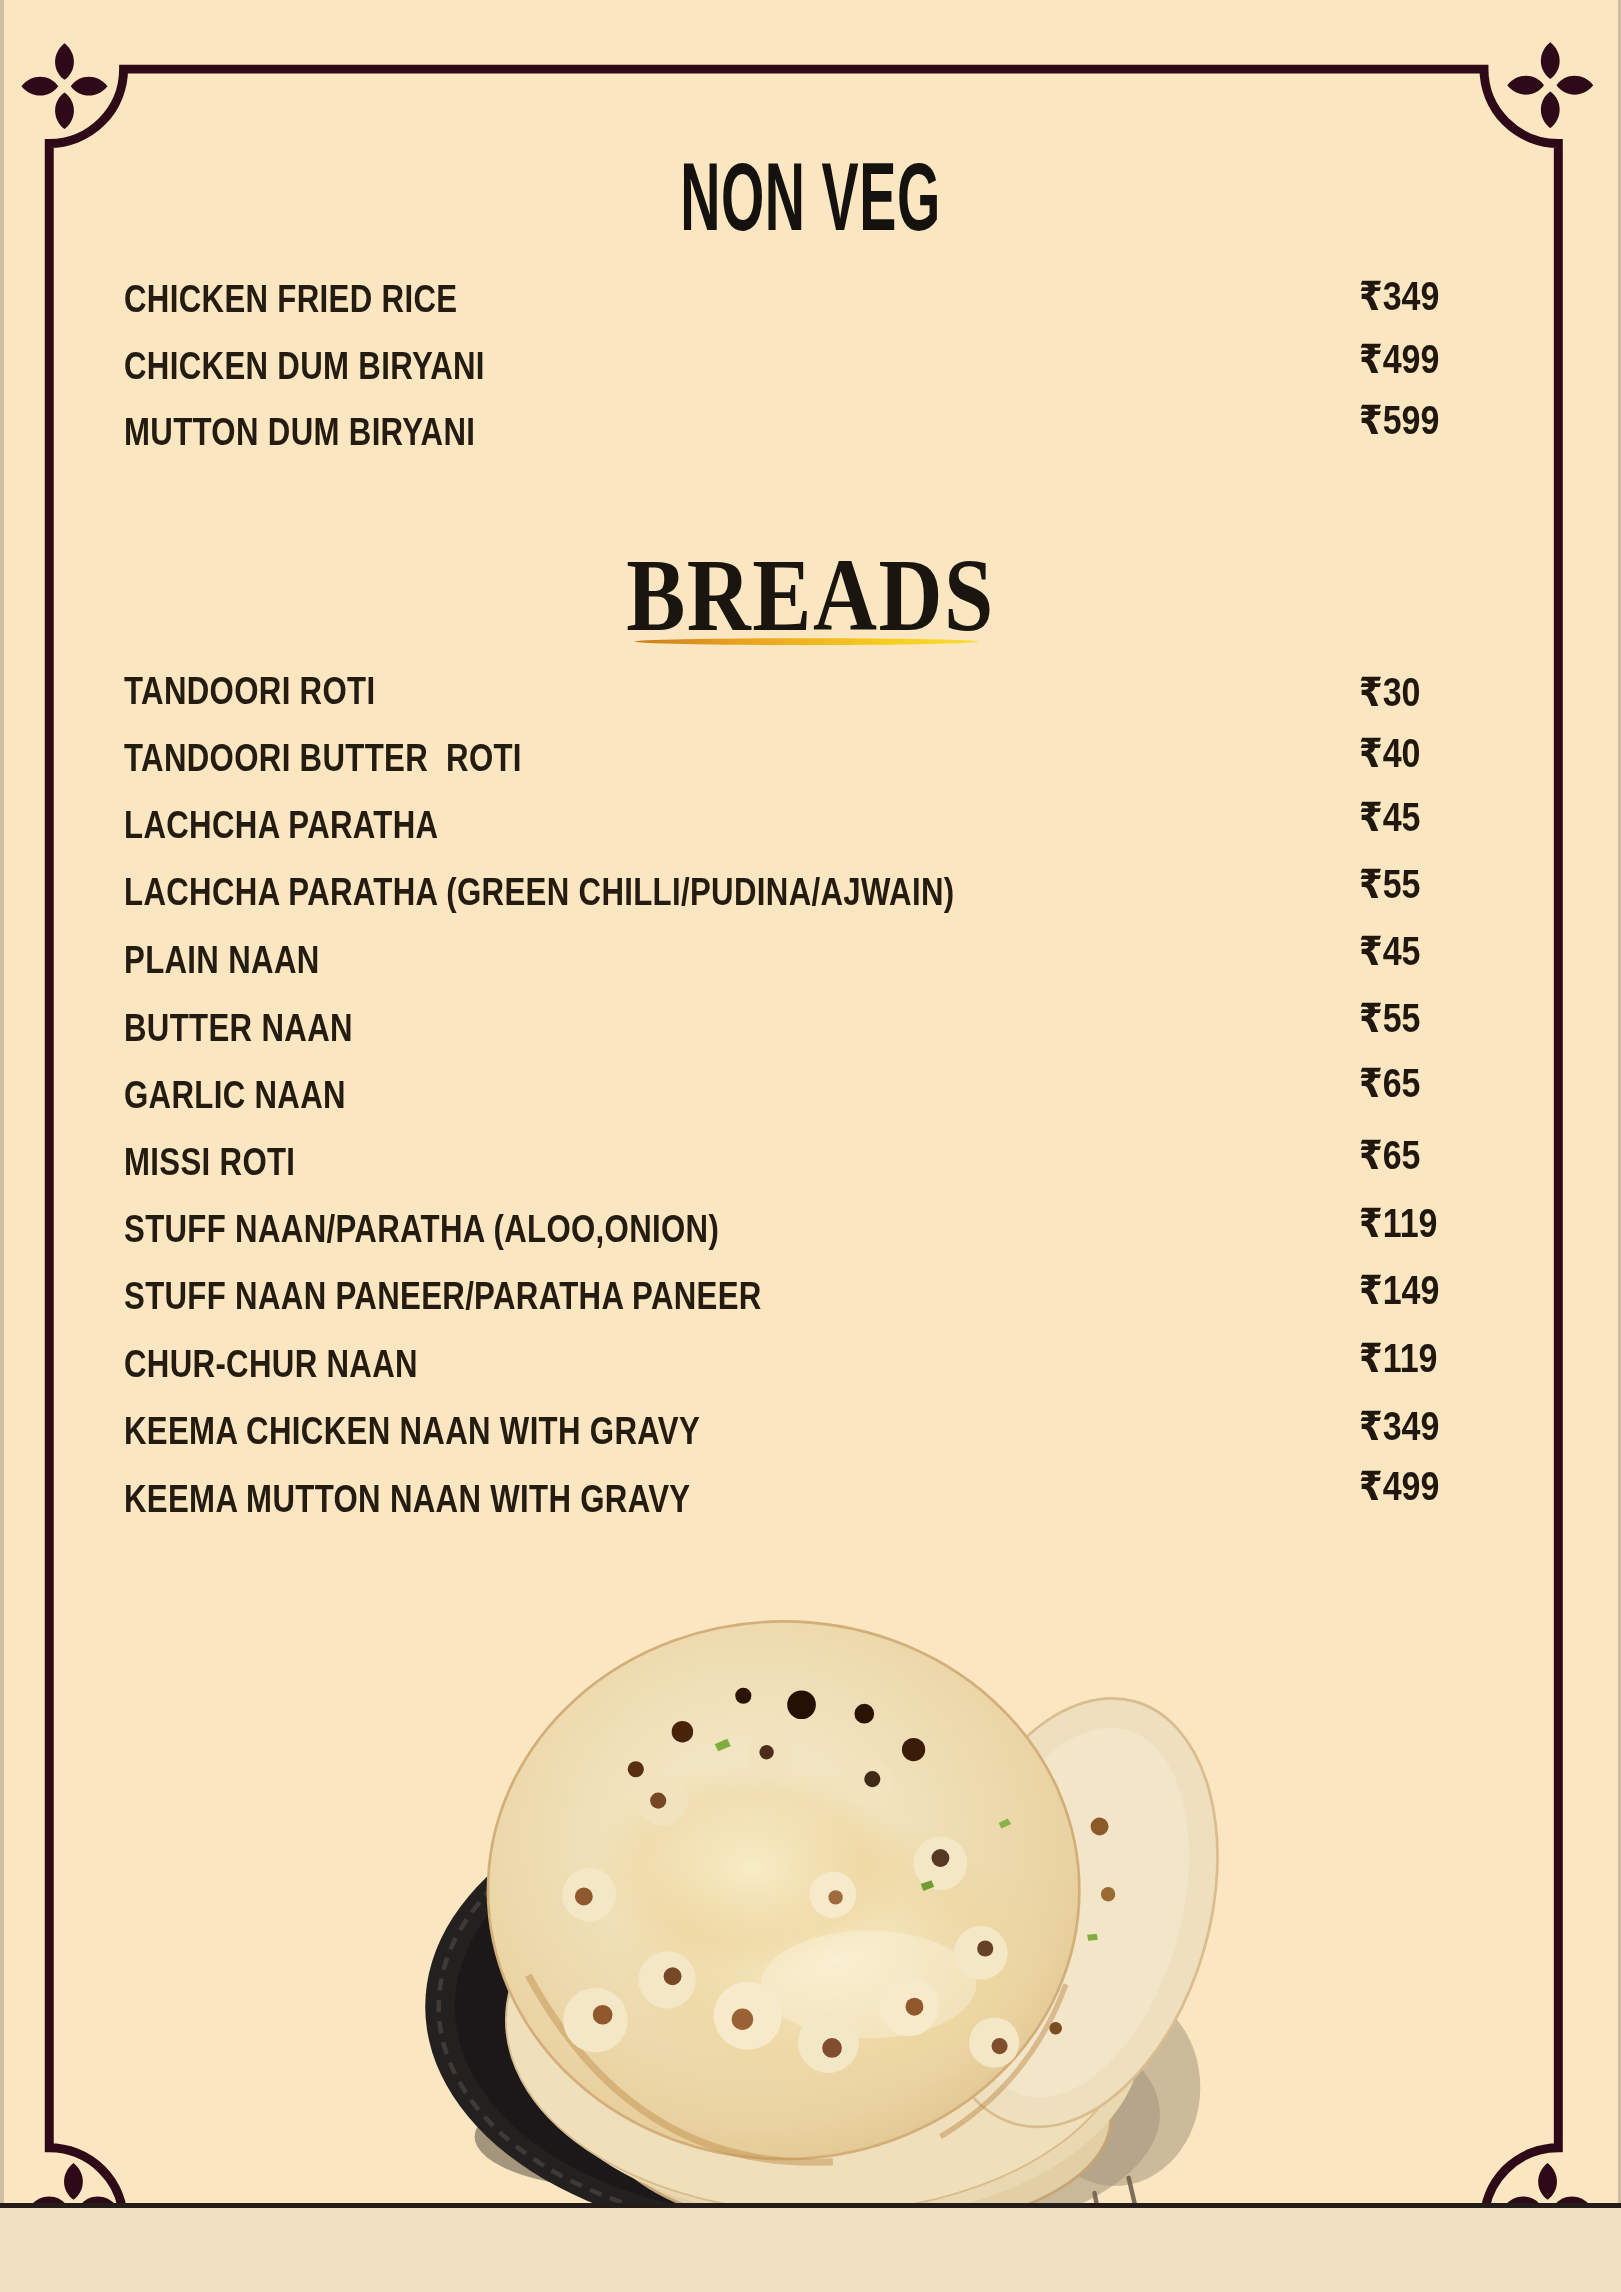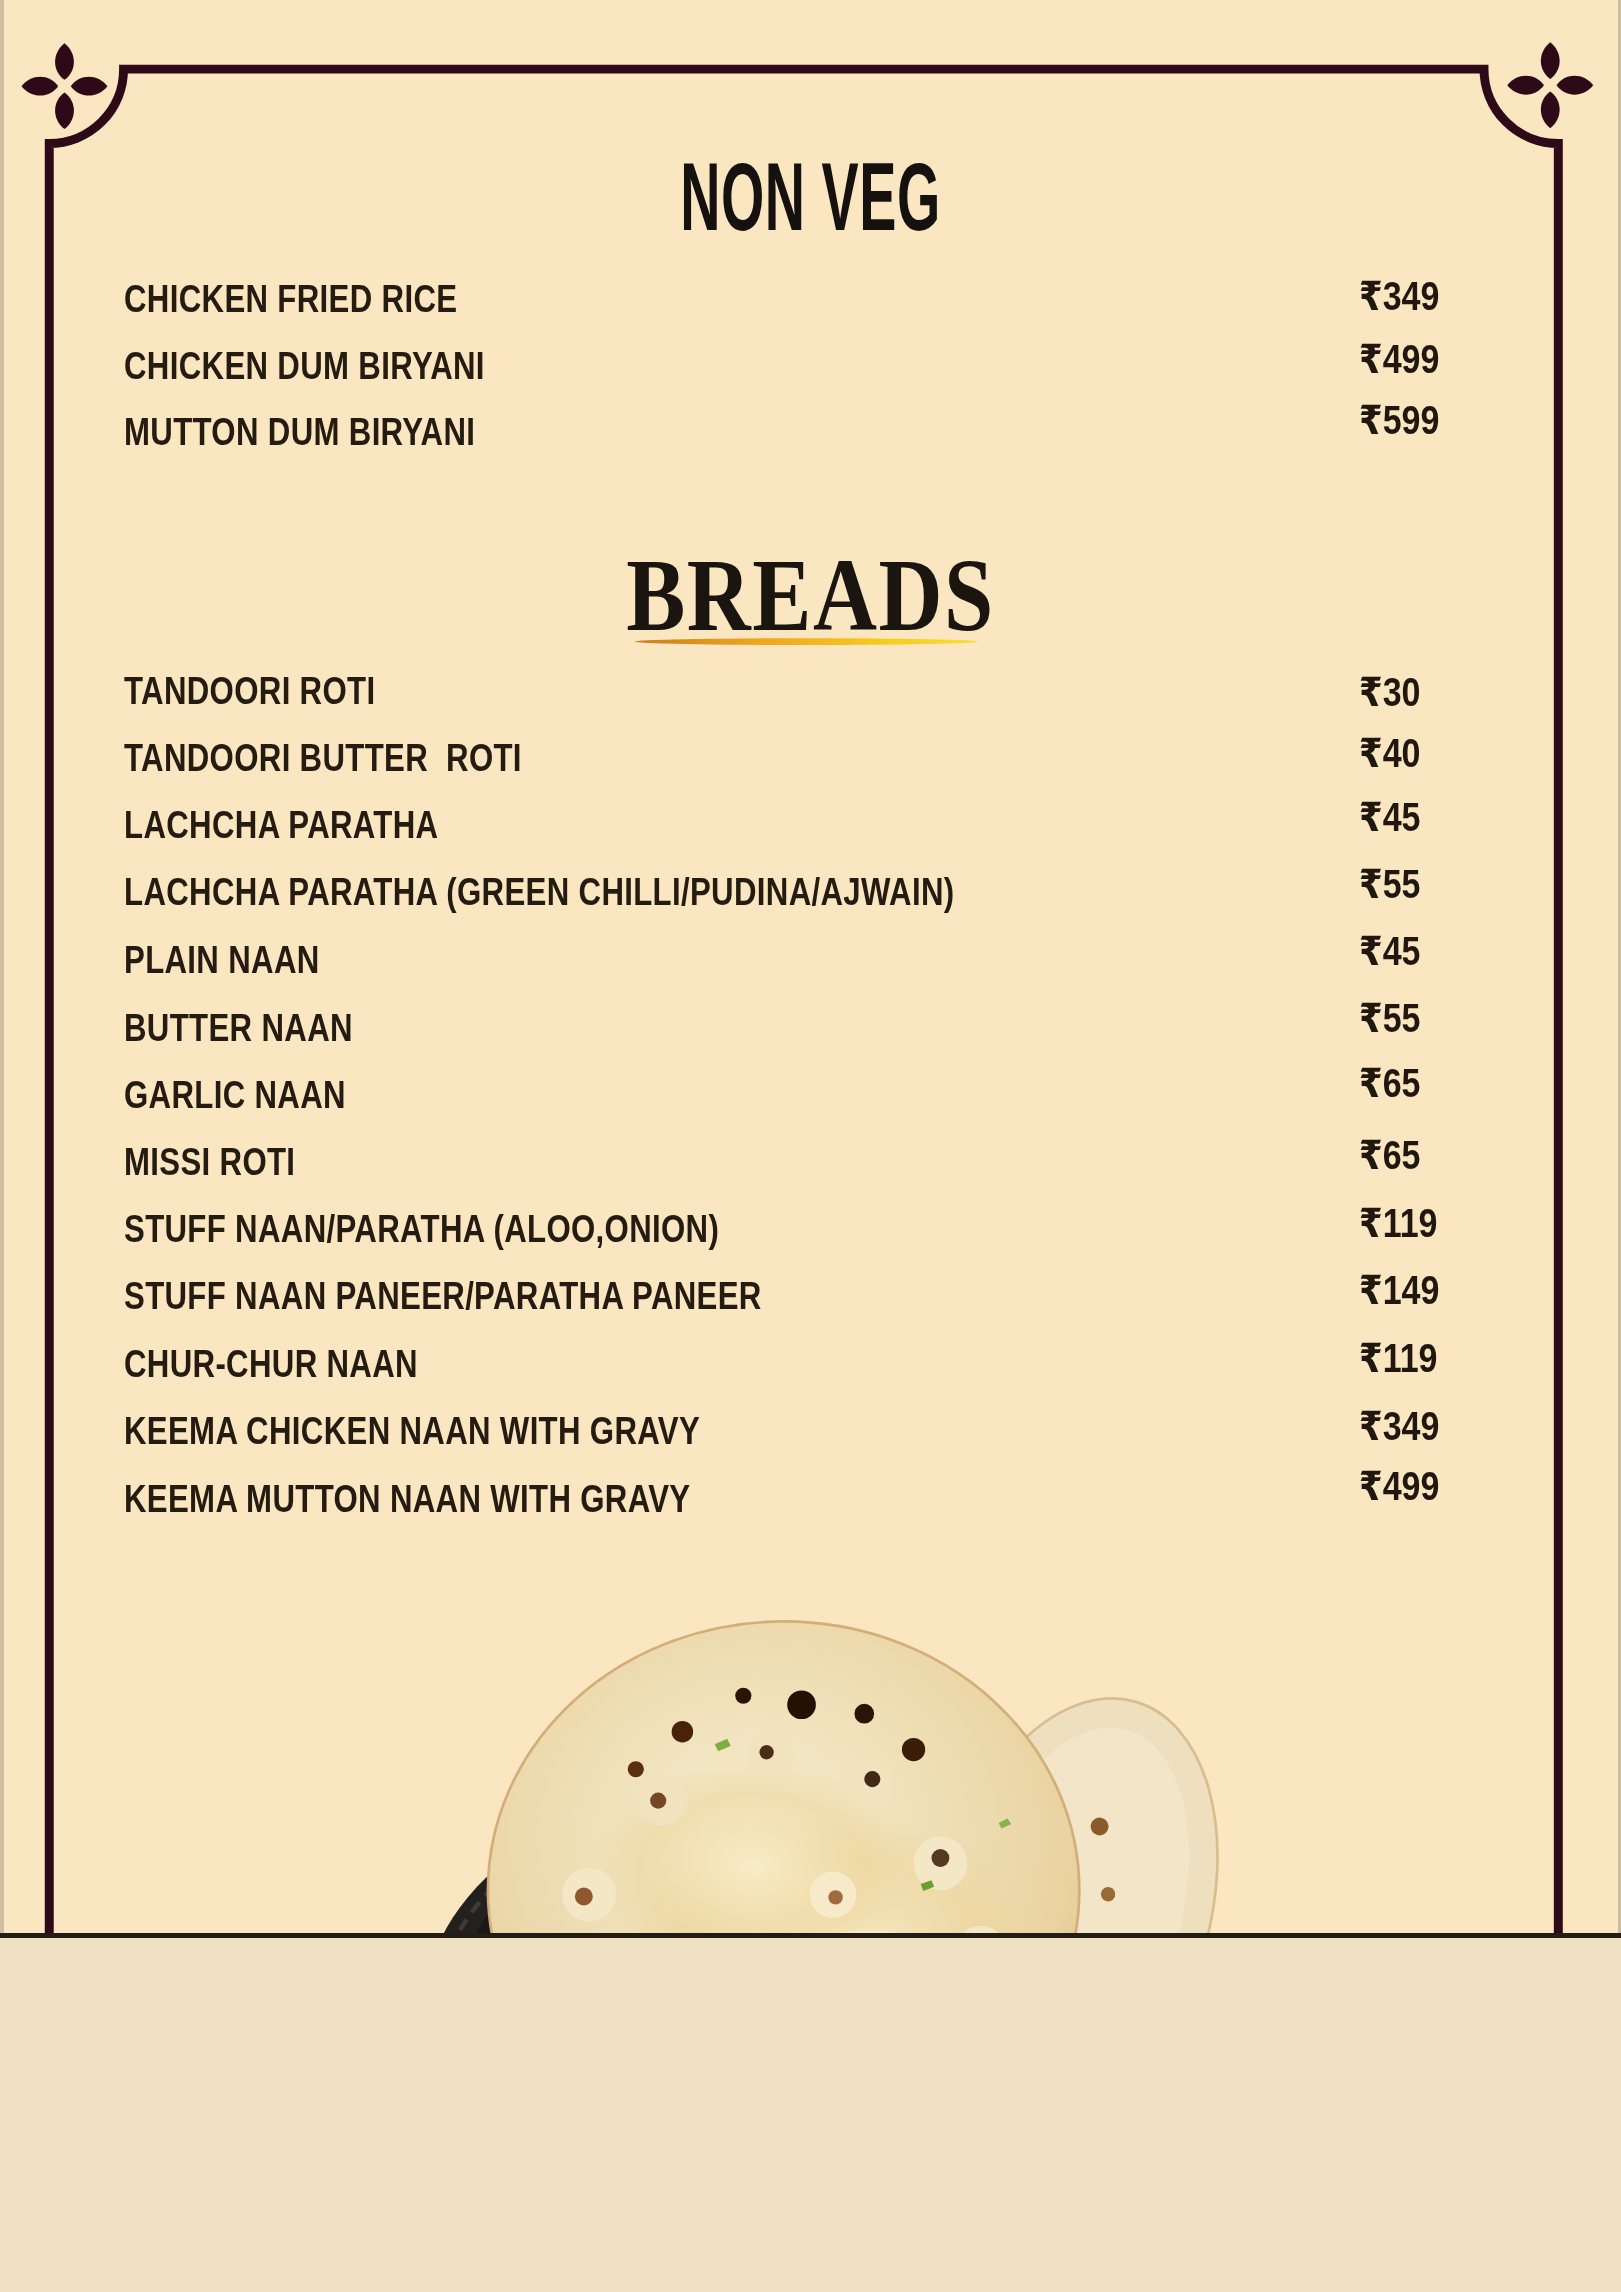--- a/index.html
+++ b/index.html
@@ -1,17 +1,17 @@
 <!DOCTYPE html>
 <html style="font-size:14.3px"><head>
 <meta charset="utf-8">
 <style>
   html,body { margin:0; padding:0; background:#efe0c2; }
   .page {
-    position:relative; width:1621px; height:1938px; overflow:hidden;
+    position:relative; width:1621px; height:2208px; overflow:hidden;
     background:#fbe6c2;
     font-family:"Liberation Sans", sans-serif;
   }
   .frame-svg { position:absolute; left:0; top:0; width:1621px; height:2293px; }
 
   .h-nonveg {
     position:absolute; top:143px; left:0; width:100%; text-align:center;
     font:700 96px/107px "Liberation Sans", sans-serif;
     color:#14110e; letter-spacing:0.9px;
     transform:scaleX(0.58);

